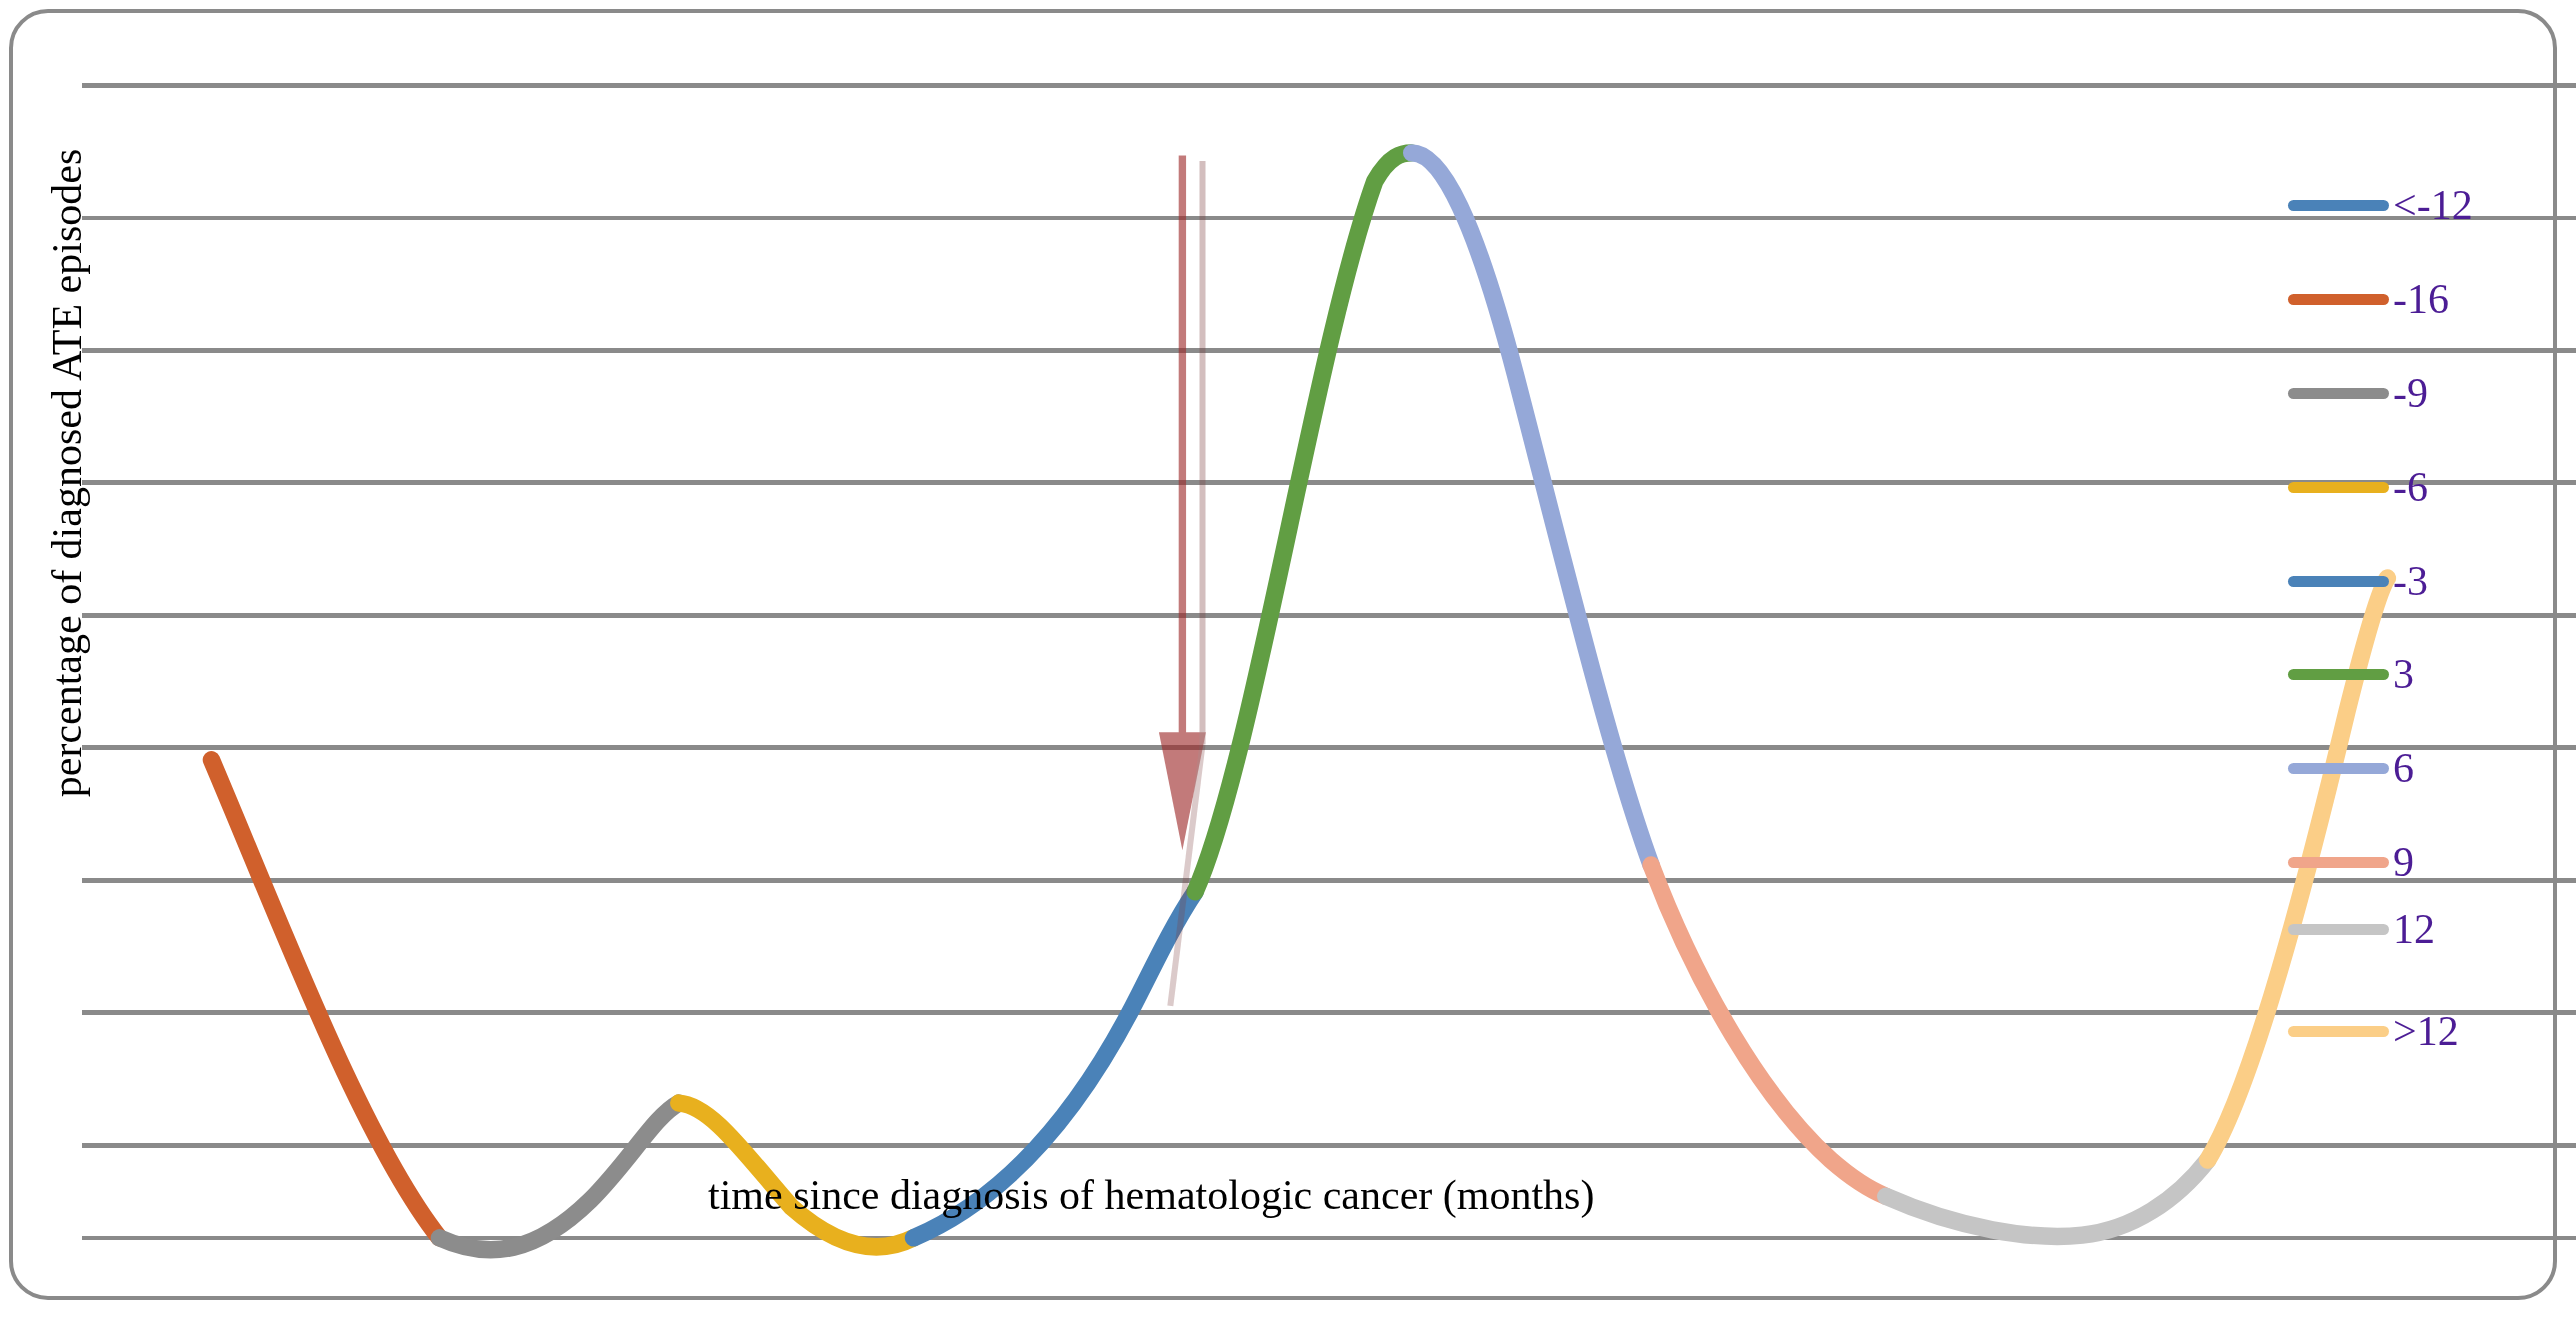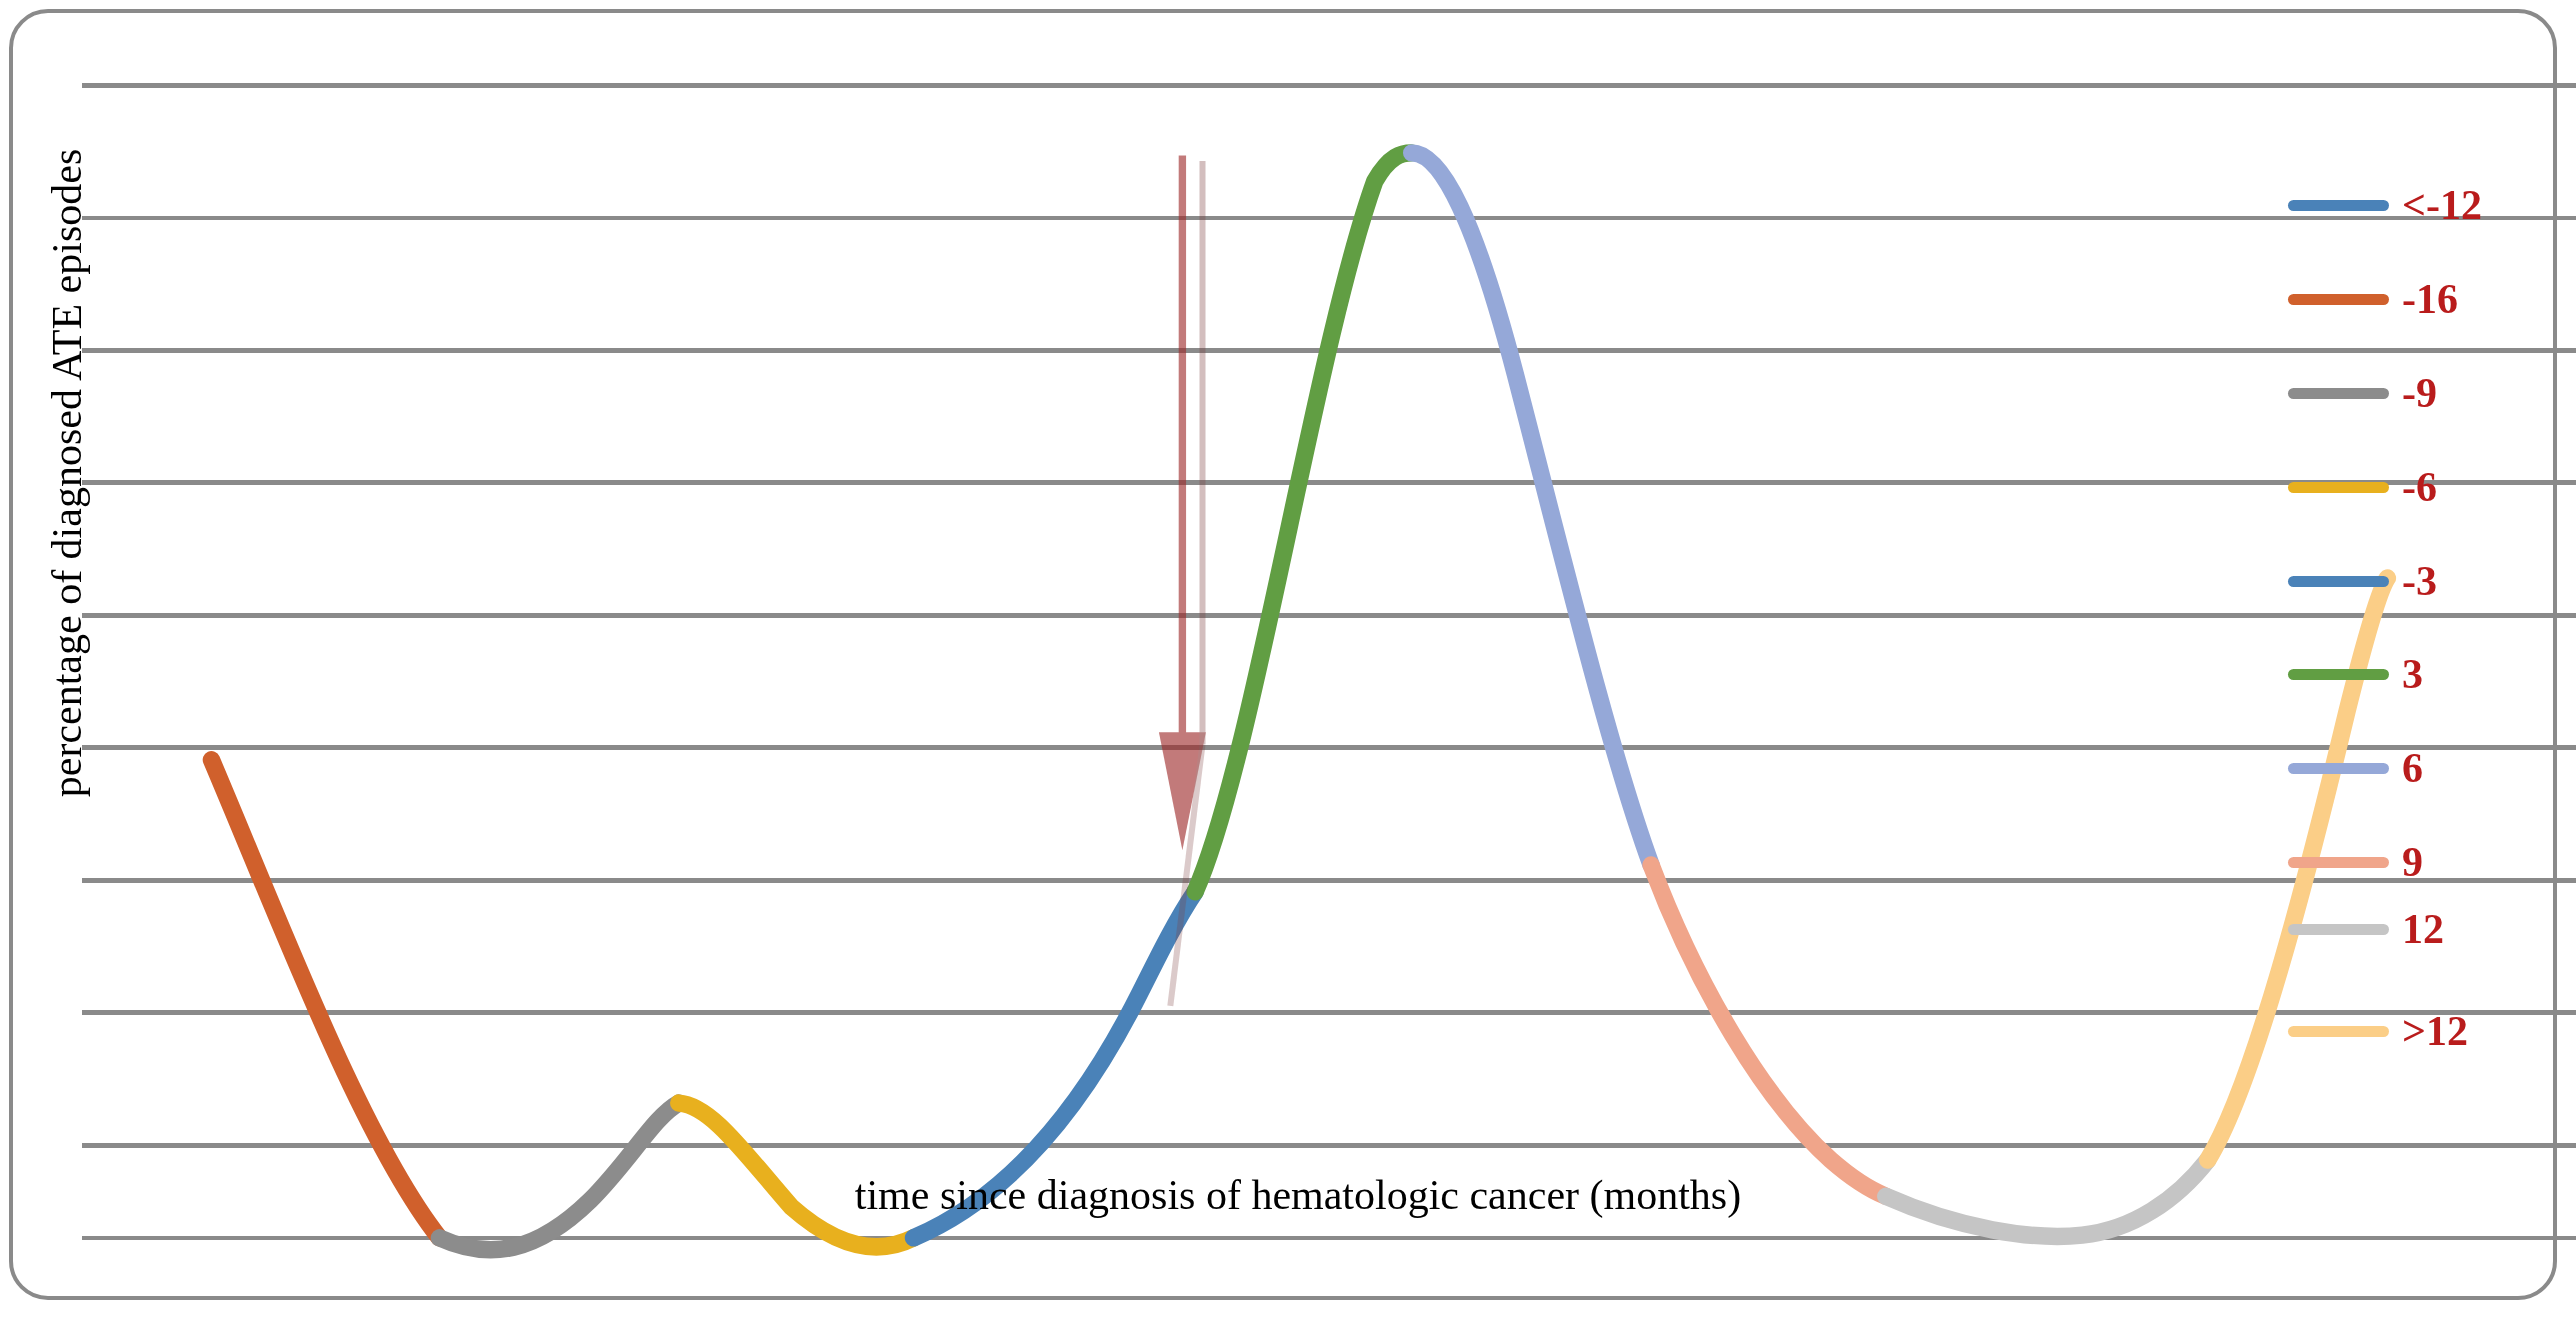--- a/index.html
+++ b/index.html
@@ -20,31 +20,31 @@
     position:absolute;
     left:-329px; top:443px;
     width:791px; height:60px;
     transform:rotate(-90deg);
     transform-origin:center center;
     font-size:42px;line-height:60px;color:#000;text-align:center;
     white-space:nowrap;
   }
   .axis-title-x{
     position:absolute;left:708px;top:1163px;width:1180px;height:64px;
-    font-size:42px;line-height:64px;color:#000;text-align:center;white-space:nowrap;
+    font-size:42px;line-height:64px;color:#000;text-align:left;white-space:nowrap;
   }
   .annot-cancer{
     position:absolute;left:1331px;top:101px;width:416px;height:64px;
     font-size:42px;line-height:64px;color:#000;text-align:center;white-space:nowrap;
   }
 
   .legend{position:absolute;left:2288px;top:182px;width:282px;height:939px;}
   .legend-row{position:absolute;left:0;width:282px;height:47px;display:flex;align-items:center;}
   .legend-swatch{width:101px;height:11.4px;border-radius:6px;flex:0 0 auto;}
-  .legend-label{margin-left:13px;font-size:42px;line-height:47px;color:#b91c1c;white-space:nowrap;font-weight:bold;}
+  .legend-label{margin-left:4px;font-size:42px;line-height:47px;color:#4c1d95;white-space:nowrap;}
 </style>
 </head>
 <body>
 
 <div id="stage">
 
   <div class="outer-frame"></div>
 
   <svg class="gridlines" width="2576" height="1319" viewBox="0 0 3841 1967">
     <g stroke="#8a8a8a" stroke-width="7" shape-rendering="crispEdges">

